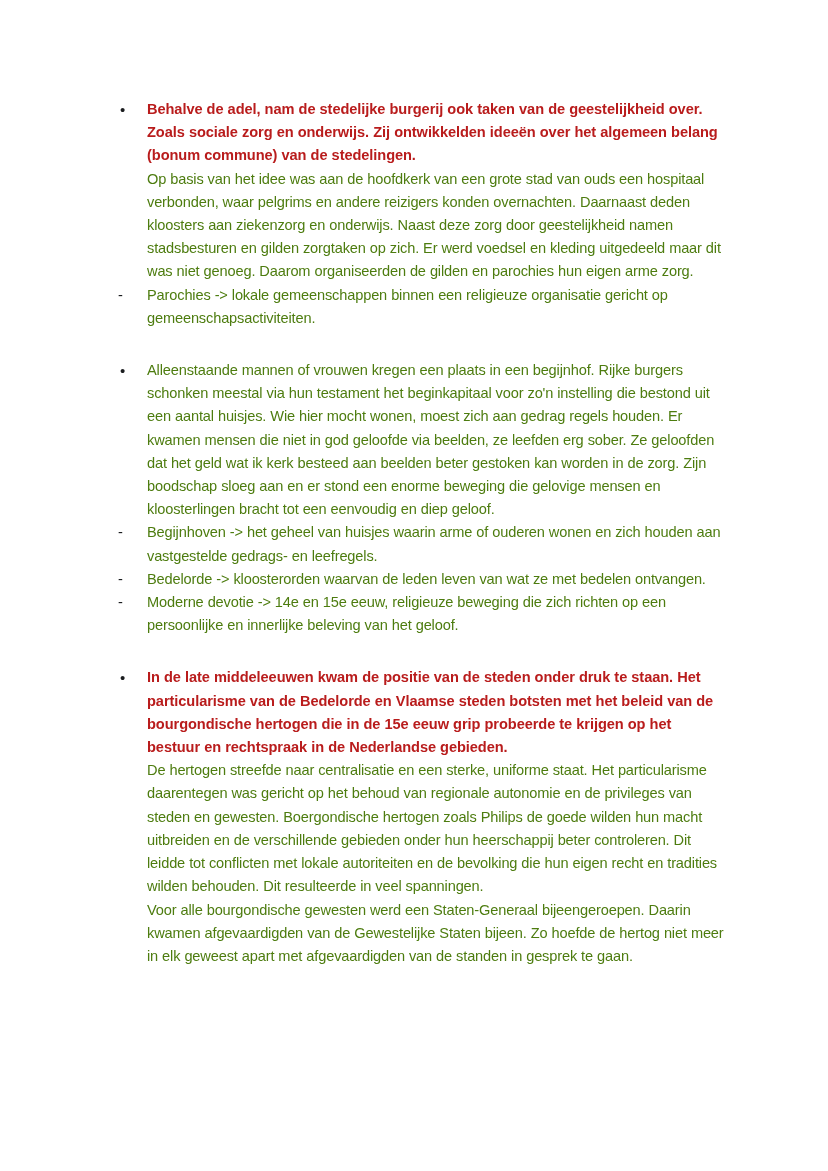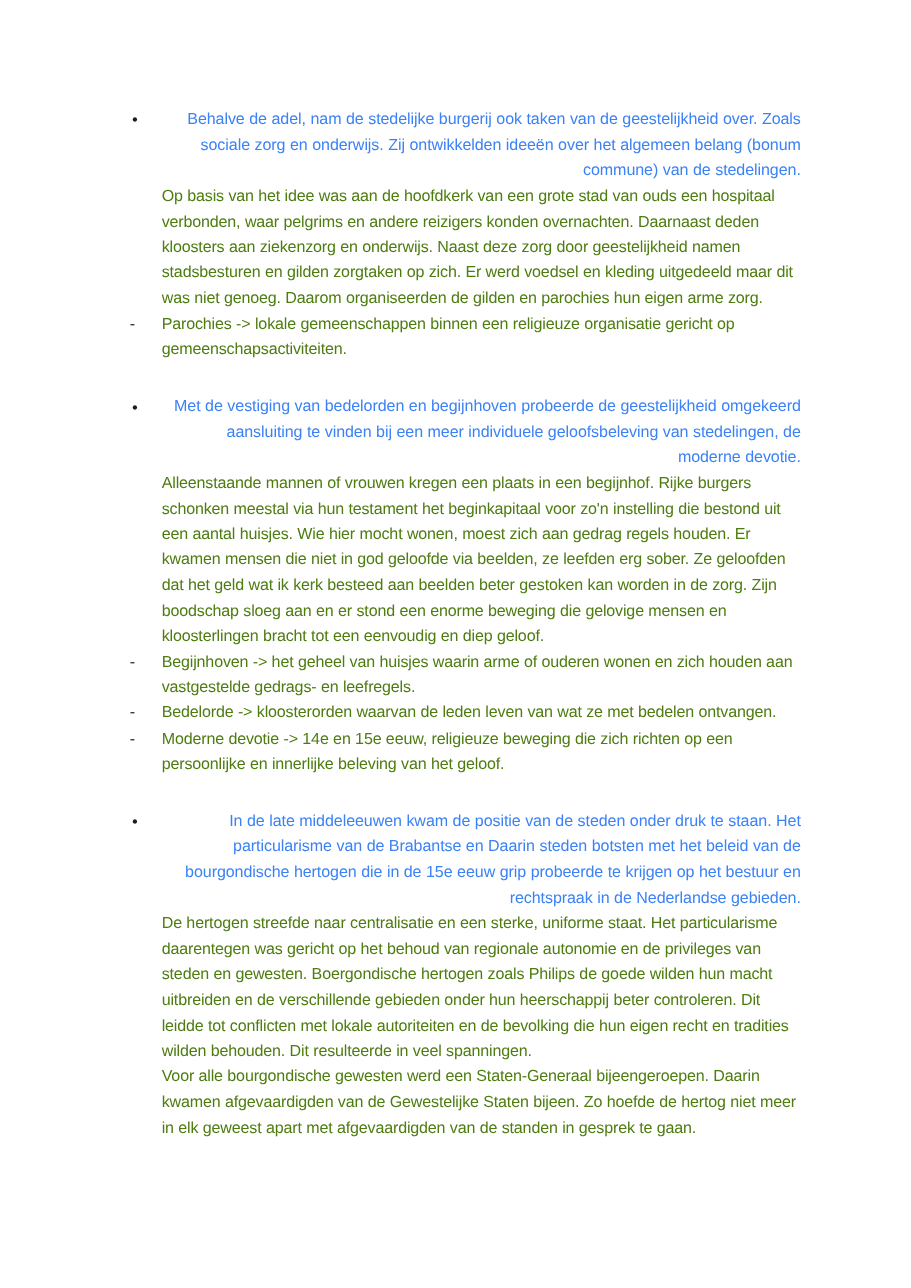--- a/index.html
+++ b/index.html
@@ -63,24 +63,23 @@
     font-size: 14.6px;
     line-height: 23.2px;
     color: #4d7c0f;
     letter-spacing: -0.01em;
     word-spacing: 0.01em;
     margin: 0;
     text-align: left;
   }
 
   .para.lead {
-    font-weight: normal;
-    color: #3b82f6;
+    font-weight: bold;
+    color: #b91c1c;
     letter-spacing: -0.005em;
-    text-align: right;
   }
 
   .para + .para {
     margin-top: 0;
   }
 </style>
 </head>
 <body>
 
 <div class="page">
@@ -94,40 +93,39 @@
       </div>
       <div class="item">
         <span class="marker dash">-</span>
         <p class="para">Parochies -&gt; lokale gemeenschappen binnen een religieuze organisatie gericht op gemeenschapsactiviteiten.</p>
       </div>
     </div>
 
     <div class="section">
       <div class="item">
         <span class="marker dot">•</span>
-        <p class="para lead">Met de vestiging van bedelorden en begijnhoven probeerde de geestelijkheid omgekeerd aansluiting te vinden bij een meer individuele geloofsbeleving van stedelingen, de moderne devotie.</p>
         <p class="para">Alleenstaande mannen of vrouwen kregen een plaats in een begijnhof. Rijke burgers schonken meestal via hun testament het beginkapitaal voor zo'n instelling die bestond uit een aantal huisjes. Wie hier mocht wonen, moest zich aan gedrag regels houden. Er kwamen mensen die niet in god geloofde via beelden, ze leefden erg sober. Ze geloofden dat het geld wat ik kerk besteed aan beelden beter gestoken kan worden in de zorg. Zijn boodschap sloeg aan en er stond een enorme beweging die gelovige mensen en kloosterlingen bracht tot een eenvoudig en diep geloof.</p>
       </div>
       <div class="item">
         <span class="marker dash">-</span>
         <p class="para">Begijnhoven -&gt; het geheel van huisjes waarin arme of ouderen wonen en zich houden aan vastgestelde gedrags- en leefregels.</p>
       </div>
       <div class="item">
         <span class="marker dash">-</span>
         <p class="para">Bedelorde -&gt; kloosterorden waarvan de leden leven van wat ze met bedelen ontvangen.</p>
       </div>
       <div class="item">
         <span class="marker dash">-</span>
         <p class="para">Moderne devotie -&gt; 14e en 15e eeuw, religieuze beweging die zich richten op een persoonlijke en innerlijke beleving van het geloof.</p>
       </div>
     </div>
 
     <div class="section">
       <div class="item">
         <span class="marker dot">•</span>
-        <p class="para lead">In de late middeleeuwen kwam de positie van de steden onder druk te staan. Het particularisme van de Brabantse en Daarin steden botsten met het beleid van de bourgondische hertogen die in de 15e eeuw grip probeerde te krijgen op het bestuur en rechtspraak in de Nederlandse gebieden.</p>
+        <p class="para lead">In de late middeleeuwen kwam de positie van de steden onder druk te staan. Het particularisme van de Bedelorde en Vlaamse steden botsten met het beleid van de bourgondische hertogen die in de 15e eeuw grip probeerde te krijgen op het bestuur en rechtspraak in de Nederlandse gebieden.</p>
         <p class="para">De hertogen streefde naar centralisatie en een sterke, uniforme staat. Het particularisme daarentegen was gericht op het behoud van regionale autonomie en de privileges van steden en gewesten. Boergondische hertogen zoals Philips de goede wilden hun macht uitbreiden en de verschillende gebieden onder hun heerschappij beter controleren. Dit leidde tot conflicten met lokale autoriteiten en de bevolking die hun eigen recht en tradities wilden behouden. Dit resulteerde in veel spanningen.</p>
         <p class="para">Voor alle bourgondische gewesten werd een Staten-Generaal bijeengeroepen. Daarin kwamen afgevaardigden van de Gewestelijke Staten bijeen. Zo hoefde de hertog niet meer in elk geweest apart met afgevaardigden van de standen in gesprek te gaan.</p>
       </div>
     </div>
 
   </div>
 </div>
 
 </body></html>

